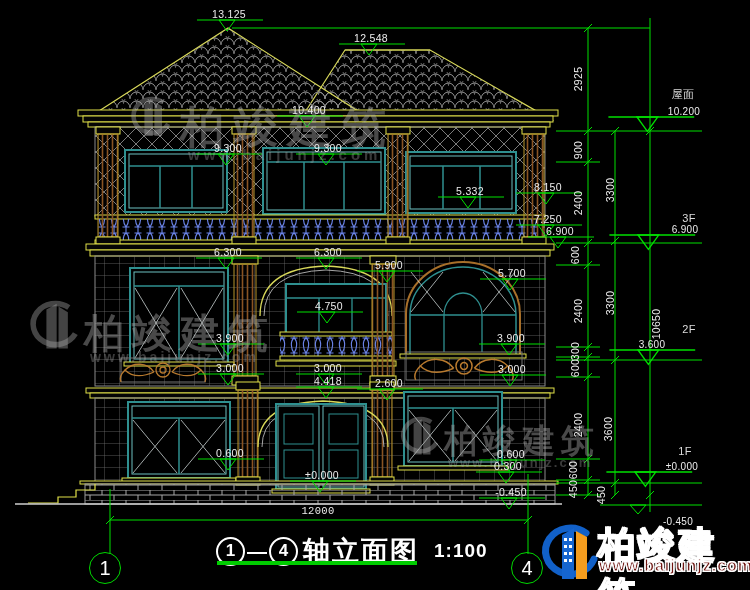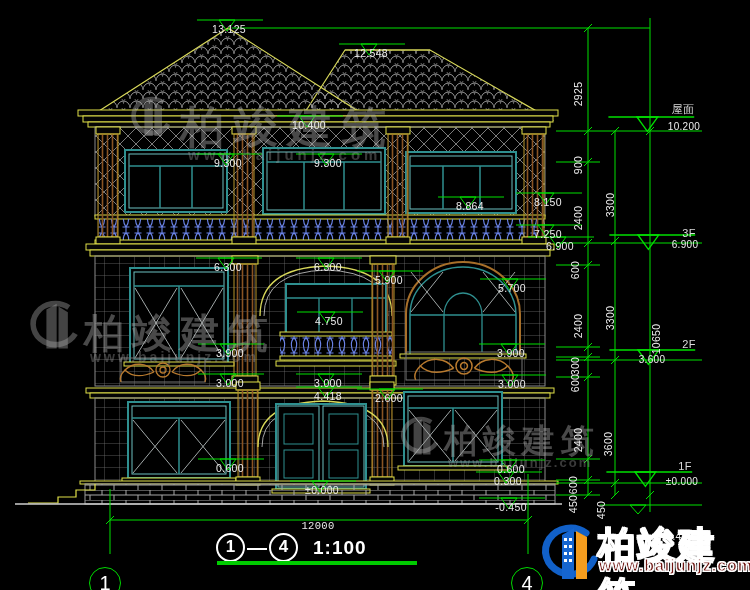--- a/index.html
+++ b/index.html
@@ -1,21 +1,21 @@
 <!DOCTYPE html>
 <html><head>
 <meta charset="utf-8">
 <style>
   html,body{margin:0;padding:0;background:#000;}
   .stage{position:relative;width:750px;height:590px;background:#000;overflow:hidden;
          font-family:"Liberation Sans",sans-serif;}
   .stage svg.bsvg{position:absolute;left:0;top:0;z-index:1;}
   .layer{position:absolute;inset:0;pointer-events:none;}
   .wm-layer{z-index:2;}
-  .txt-layer{z-index:3;margin-top:15px;}
+  .txt-layer{z-index:3;}
   .top-layer{z-index:4;}
   .t{position:absolute;transform:translate(-50%,-50%);font-size:10.5px;color:#ececec;
      white-space:nowrap;letter-spacing:.3px;}
   .t.r{transform:translate(-50%,-50%) rotate(-90deg);}
   .t.b{font-size:10px;text-align:center;}
   .t.s{font-size:11px;color:#dcdcdc;}
   .bubble{position:absolute;width:30px;height:30px;border:1.6px solid #00d800;border-radius:50%;
           transform:translate(-50%,-50%);color:#fff;font-size:20px;line-height:30px;text-align:center;}
   .title-block{position:absolute;left:216px;top:533px;display:flex;align-items:center;gap:3px;color:#fff;}
   .circ{width:25px;height:25px;border:2px solid #fff;border-radius:50%;font-weight:bold;
@@ -396,21 +396,21 @@
   <div class="wm-url w3u">www.baijunjz.com</div>
 </div>
 
 <div class="layer txt-layer">
 
 <span class="t" style="left: 229px; top: 14px;">13.125</span>
       <span class="t" style="left: 371px; top: 38px;">12.548</span>
       <span class="t" style="left: 309px; top: 110px;">10.400</span>
       <span class="t" style="left: 228px; top: 148px;">9.300</span>
       <span class="t" style="left: 328px; top: 148px;">9.300</span>
-      <span class="t" style="left: 470px; top: 191px;">8.864</span>
+      <span class="t" style="left: 470px; top: 191px;">5.332</span>
       <span class="t" style="left: 548px; top: 187px;">8.150</span>
       <span class="t" style="left: 548px; top: 219px;">7.250</span>
       <span class="t" style="left: 560px; top: 231px;">6.900</span>
       <span class="t" style="left: 228px; top: 252px;">6.300</span>
       <span class="t" style="left: 328px; top: 252px;">6.300</span>
       <span class="t" style="left: 389px; top: 265px;">5.900</span>
       <span class="t" style="left: 512px; top: 273px;">5.700</span>
       <span class="t" style="left: 329px; top: 306px;">4.750</span>
       <span class="t" style="left: 230px; top: 338px;">3.900</span>
       <span class="t" style="left: 511px; top: 338px;">3.900</span>
@@ -455,20 +455,21 @@
 
 <div class="bubble" style="left: 105px; top: 568px;">1</div>
       <div class="bubble" style="left: 527px; top: 568px;">4</div>
     </div>
 
 <div class="layer top-layer">
   <div class="title-block">
     <span class="circ">1</span>
     <span class="tdash">—</span>
     <span class="circ">4</span>
+    <span class="tname">轴立面图</span>
     <span class="tscale">1:100</span>
   </div>
   <div class="title-underline"></div>
 
   <svg class="w4logo" width="64" height="68" viewBox="0 0 64 68">
     <path d="M50,12 A25,23 0 1 0 58,38" fill="none" stroke="#1160c8" stroke-width="7" stroke-linecap="round"></path>
     <polygon points="26,58 26,14 38,7 38,58" fill="#1565d0"></polygon>
     <polygon points="40,58 40,10 51,16 51,58" fill="#f59d1e"></polygon>
     <g fill="#fff">
       <rect x="28" y="17" width="3" height="3"></rect>

